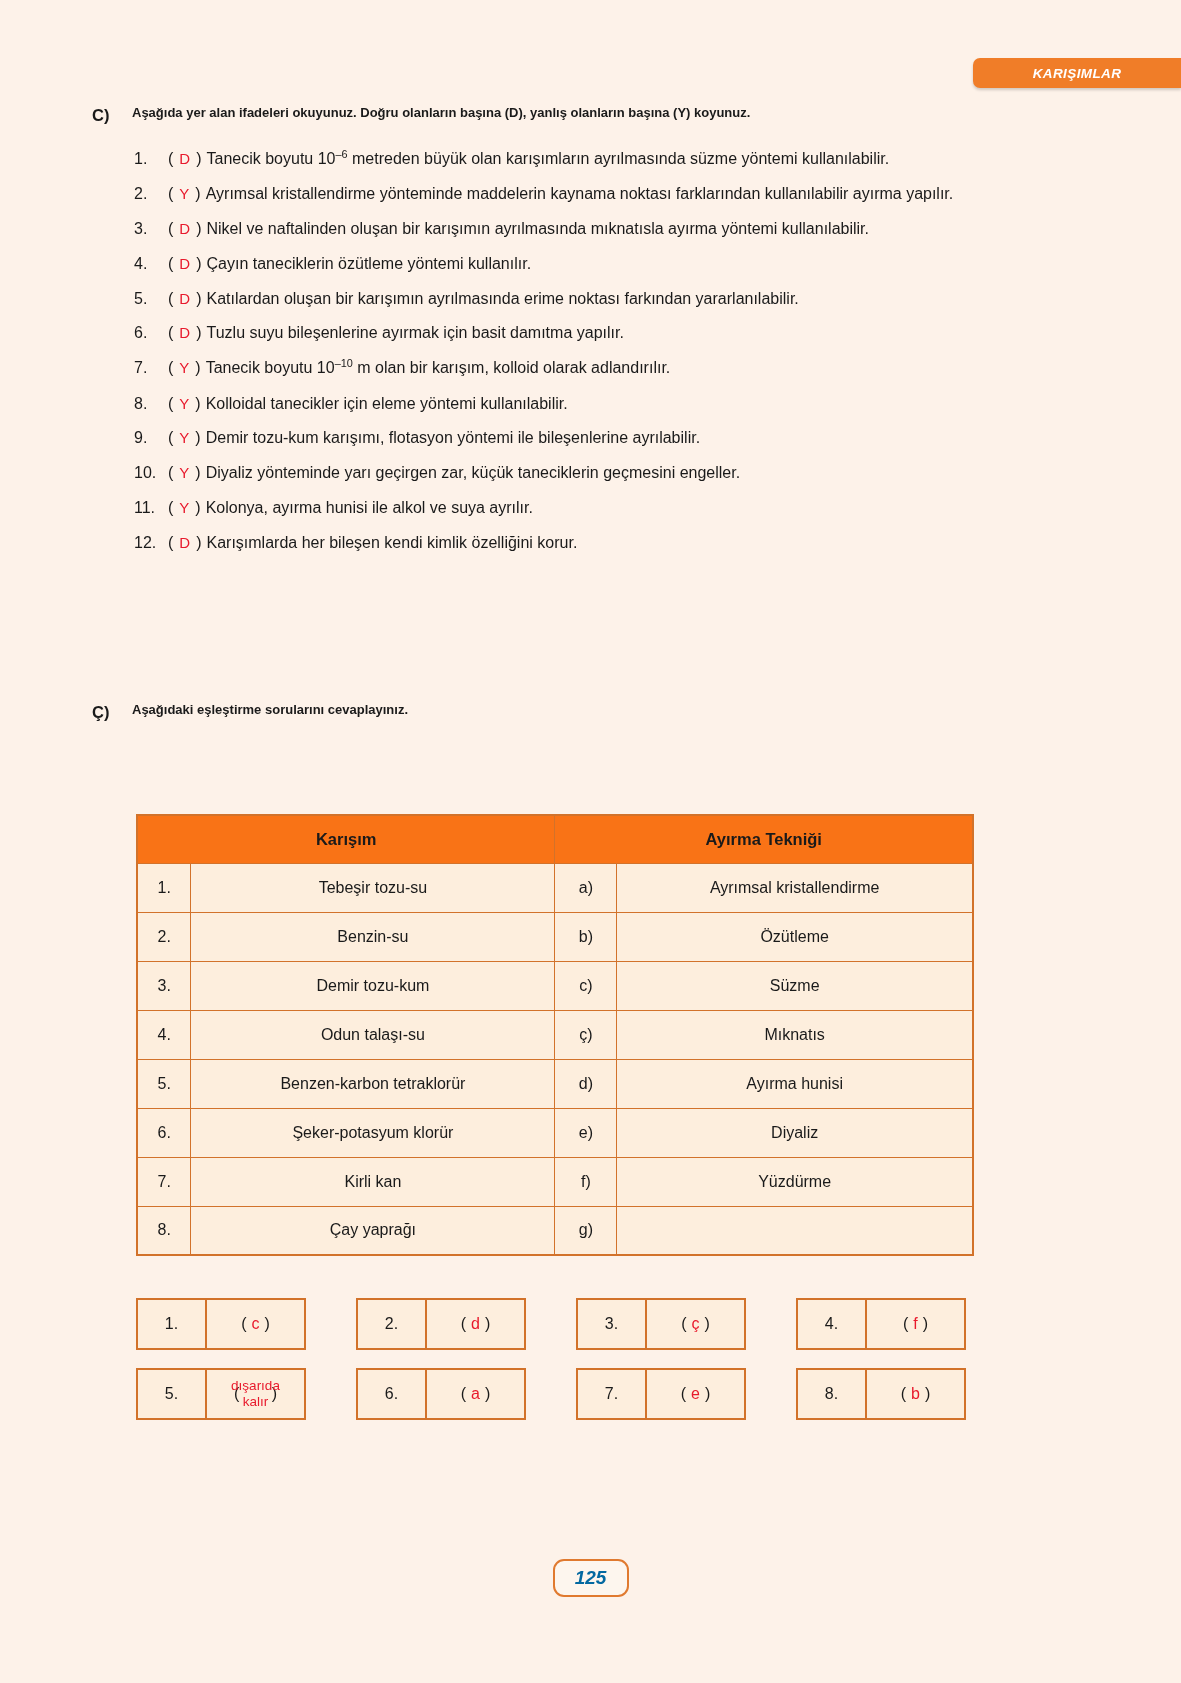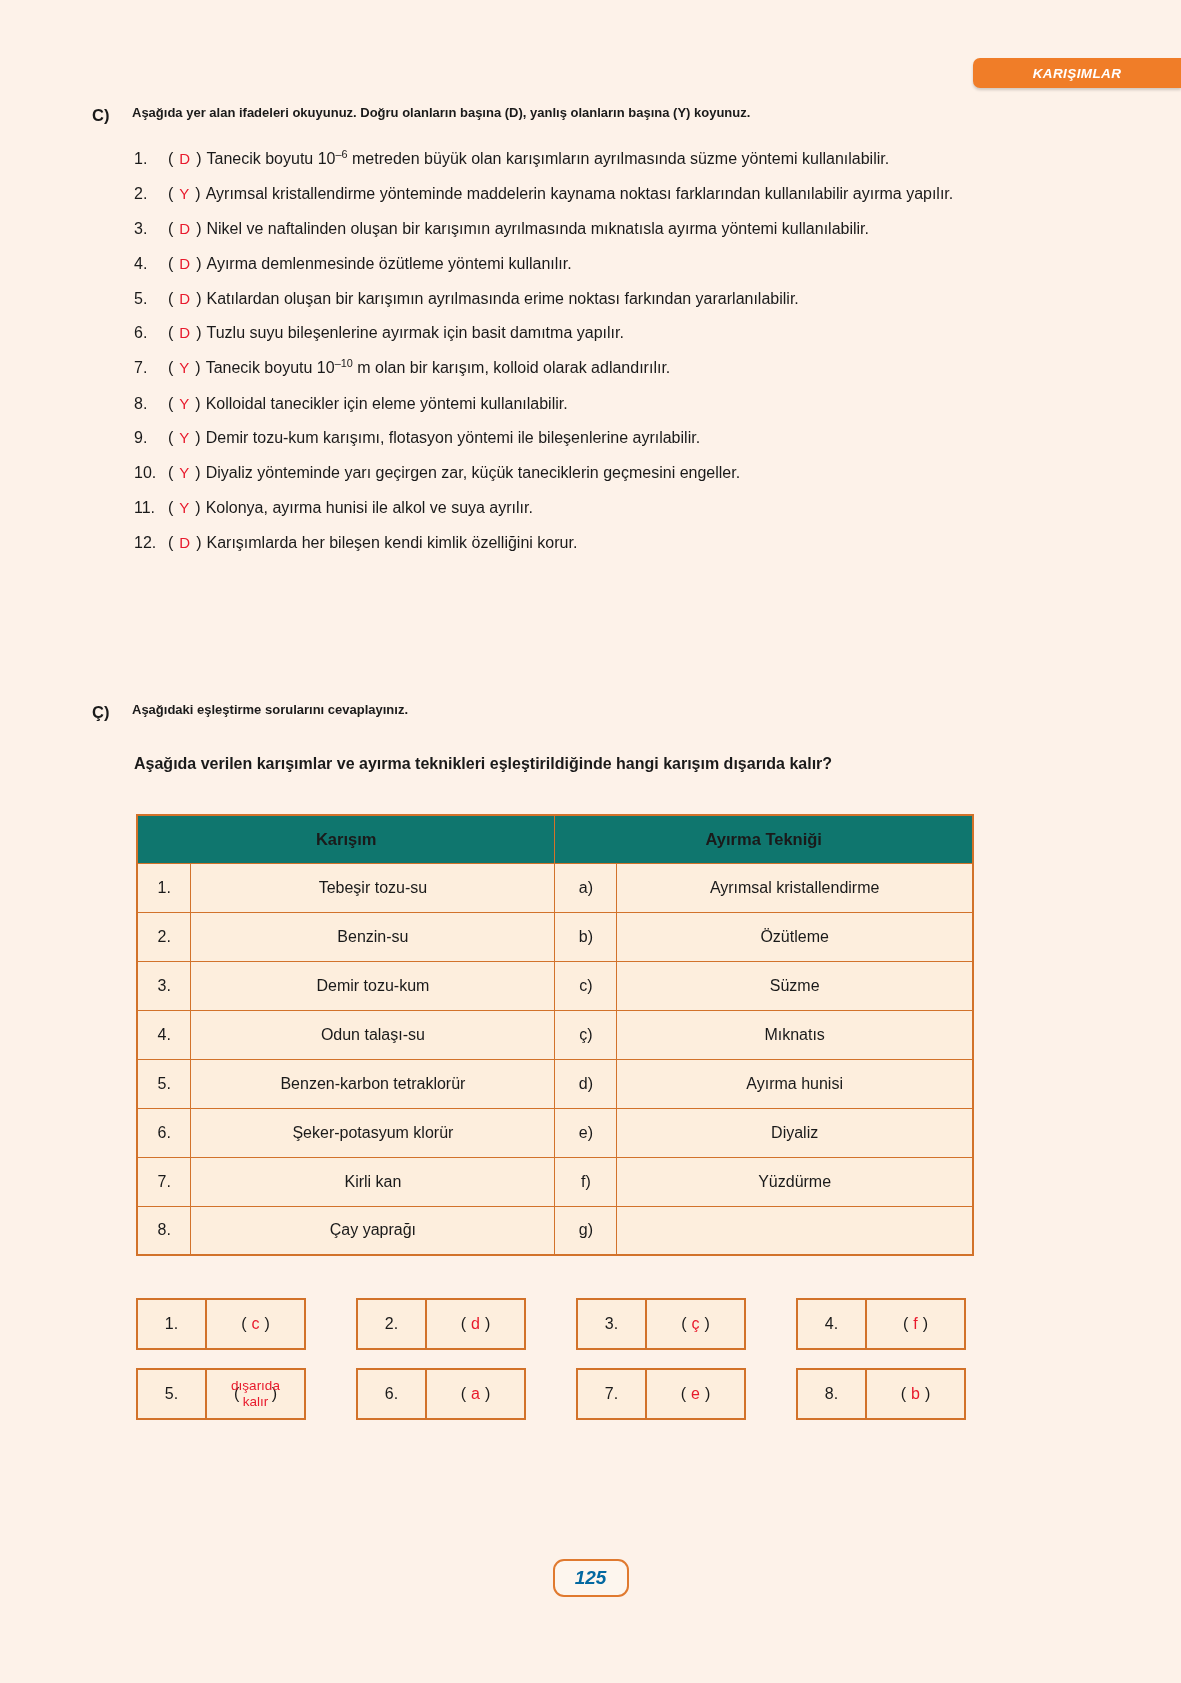--- a/index.html
+++ b/index.html
@@ -139,21 +139,21 @@
     border: 1.5px solid #d2722a;
     padding: 0;
     height: 49px;
     font-size: 16px;
     font-weight: normal;
     text-align: center;
     background: #fdeedd;
     color: #1a1a1a;
   }
   .match-table thead th {
-    background: #0f766e;
+    background: #f97316;
     font-weight: bold;
     height: 48px;
     font-size: 16.5px;
     border: 1.5px solid #d2722a;
   }
   .col-num { width: 54px; }
   .col-mix { width: 365px; }
   .col-let { width: 62px; }
   .col-tech { width: 357px; }
 
@@ -255,21 +255,21 @@
           <div class="tf-text nojust">Ayrımsal kristallendirme yönteminde maddelerin kaynama noktası farklarından kullanılabilir ayırma yapılır.</div>
         </div>
         <div class="tf-item">
           <div class="tf-num">3.</div>
           <div class="tf-paren"><span>(</span><span class="tf-ans">D</span><span>)</span></div>
           <div class="tf-text nojust">Nikel ve naftalinden oluşan bir karışımın ayrılmasında mıknatısla ayırma yöntemi kullanılabilir.</div>
         </div>
         <div class="tf-item">
           <div class="tf-num">4.</div>
           <div class="tf-paren"><span>(</span><span class="tf-ans">D</span><span>)</span></div>
-          <div class="tf-text nojust">Ayırma demlenmesinde özütleme yöntemi kullanılır.</div>
+          <div class="tf-text nojust">Çayın taneciklerin özütleme yöntemi kullanılır.</div>
         </div>
         <div class="tf-item">
           <div class="tf-num">5.</div>
           <div class="tf-paren"><span>(</span><span class="tf-ans">D</span><span>)</span></div>
           <div class="tf-text nojust">Katılardan oluşan bir karışımın ayrılmasında erime noktası farkından yararlanılabilir.</div>
         </div>
         <div class="tf-item">
           <div class="tf-num">6.</div>
           <div class="tf-paren"><span>(</span><span class="tf-ans">D</span><span>)</span></div>
           <div class="tf-text nojust">Tuzlu suyu bileşenlerine ayırmak için basit damıtma yapılır.</div>
@@ -305,21 +305,20 @@
           <div class="tf-text nojust">Karışımlarda her bileşen kendi kimlik özelliğini korur.</div>
         </div>
       </div>
   </div>
 
   <div class="section-cc">
     <div class="sec-head">
       <div class="sec-letter">Ç)</div>
       <div class="sec-title">Aşağıdaki eşleştirme sorularını cevaplayınız.</div>
     </div>
-    <div class="subprompt">Aşağıda verilen karışımlar ve ayırma teknikleri eşleştirildiğinde hangi karışım dışarıda kalır?</div>
   </div>
 
   <table class="match-table">
     <thead>
       <tr>
         <th colspan="2" class="col-mixhdr">Karışım</th>
         <th colspan="2" class="col-techhdr">Ayırma Tekniği</th>
       </tr>
     </thead>
     <tbody id="match-body">

